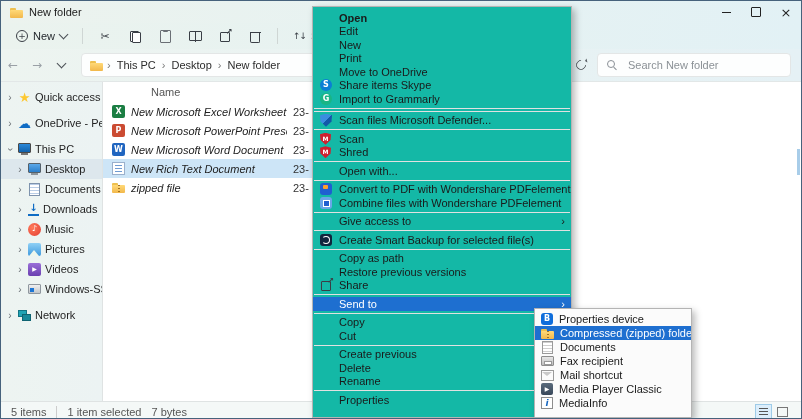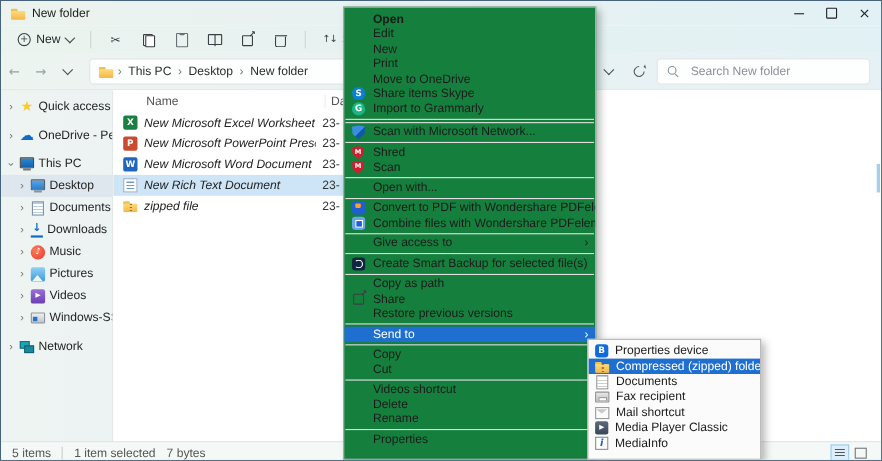--- a/index.html
+++ b/index.html
@@ -29,36 +29,36 @@
   .srow{height:20px;display:flex;align-items:center;gap:4px;padding-left:5px;white-space:nowrap;}
   .srow.lvl1{padding-left:15px;}
   .srow.lvl0{margin-top:6px;}
   .sidebar .srow:first-child{margin-top:1px;}
   .srow.sel{background:#dde7ed;}
   .chev{color:#6d7378;font-size:10px;width:8px;display:inline-block;text-align:center;flex:0 0 auto;}
   .chev.down{transform:rotate(90deg);}
   .slabel{color:#1f1f1f;}
   .filepane{flex:1;position:relative;background:#fff;}
   .fheader{height:20px;display:flex;align-items:center;color:#555;}
-  .fh-name{margin-left:30px;width:162px;}
+  .fh-name{margin-left:48px;width:162px;}
   .fh-date{border-left:1px solid #eee;padding-left:5px;}
   .frow{height:19px;display:flex;align-items:center;width:428px;padding-left:9px;box-sizing:border-box;gap:6px;}
   .frow.sel{background:#cde5f7;}
   .fname{width:156px;overflow:hidden;white-space:nowrap;font-style:italic;}
   .fdate{color:#333;}
   
   .statusbar{height:19px;border-top:1px solid #dfe3e3;background:#f4f8f7;display:flex;align-items:center;padding:0 10px;gap:10px;color:#555;}
   .sdiv{width:1px;height:12px;background:#ccc;}
   .view-toggles{margin-left:auto;display:flex;gap:2px;}
   .vbtn{width:17px;height:15px;display:flex;align-items:center;justify-content:center;border:1px solid transparent;box-sizing:border-box;}
   .vbtn.active{background:#dceefb;border-color:#9ecbe8;}
   .lines-ic{width:9px;height:7px;background:repeating-linear-gradient(to bottom,#555 0 1px,transparent 1px 3px);}
   .thumb-ic{width:9px;height:8px;border:1px solid #777;}
   
-  .ctxmenu{position:absolute;left:311px;top:5px;width:230px;bottom:0;background:#15803d;border:1px solid #b4b4b4;
+  .ctxmenu{position:absolute;left:311px;top:5px;width:260px;bottom:0;background:#14b8a6;border:1px solid #b4b4b4;
            box-shadow:3px 3px 7px rgba(0,0,0,.28);padding:4px 0;box-sizing:border-box;z-index:10;overflow:hidden;}
   .mitem{height:13.5px;display:flex;align-items:center;padding:0 6px 0 7px;color:#1a1a1a;}
   .mitem.bold .mlabel{font-weight:bold;}
   .mitem.hl{background:#1e6fd0;color:#fff;}
   .mico{width:19px;display:flex;align-items:center;flex:0 0 auto;}
   .mlabel{white-space:nowrap;}
   .marrow{margin-left:auto;color:inherit;font-size:11px;}
   .msep{height:1px;background:#e1e1e1;margin:2px 1px;}
   .menu-scroll-thumb{position:absolute;right:1px;top:148px;width:3px;height:26px;background:#a8cde9;z-index:11;}
   
@@ -366,34 +366,34 @@
           <span class="ic ic-grammarly"></span>
         </span>
         <span class="mlabel">Import to Grammarly</span>
       </div>
       <div class="msep"></div>
       <div class="msep"></div>
       <div class="mitem">
         <span class="mico">
           <span class="ic ic-defender"></span>
         </span>
-        <span class="mlabel">Scan with Microsoft Network...</span>
+        <span class="mlabel">Scan files Microsoft Defender...</span>
       </div>
       <div class="msep"></div>
       <div class="mitem">
         <span class="mico">
           <span class="ic ic-mcafee"></span>
         </span>
+        <span class="mlabel">Scan</span>
+      </div>
+      <div class="mitem">
+        <span class="mico">
+          <span class="ic ic-mcafee"></span>
+        </span>
         <span class="mlabel">Shred</span>
-      </div>
-      <div class="mitem">
-        <span class="mico">
-          <span class="ic ic-mcafee"></span>
-        </span>
-        <span class="mlabel">Scan</span>
       </div>
       <div class="msep"></div>
       <div class="mitem">
         <span class="mico"></span>
         <span class="mlabel">Open with...</span>
       </div>
       <div class="msep"></div>
       <div class="mitem">
         <span class="mico">
           <span class="ic ic-wspdf"></span>
@@ -418,48 +418,48 @@
           <span class="ic ic-backup"></span>
         </span>
         <span class="mlabel">Create Smart Backup for selected file(s)</span>
       </div>
       <div class="msep"></div>
       <div class="mitem">
         <span class="mico"></span>
         <span class="mlabel">Copy as path</span>
       </div>
       <div class="mitem">
+        <span class="mico"></span>
+        <span class="mlabel">Restore previous versions</span>
+      </div>
+      <div class="mitem">
         <span class="mico">
           <span class="ic ic-share"></span>
         </span>
         <span class="mlabel">Share</span>
-      </div>
-      <div class="mitem">
-        <span class="mico"></span>
-        <span class="mlabel">Restore previous versions</span>
       </div>
       <div class="msep"></div>
       <div class="mitem hl">
         <span class="mico"></span>
         <span class="mlabel">Send to</span>
         <span class="marrow">›</span>
       </div>
       <div class="msep"></div>
       <div class="mitem">
         <span class="mico"></span>
         <span class="mlabel">Copy</span>
       </div>
       <div class="mitem">
         <span class="mico"></span>
         <span class="mlabel">Cut</span>
       </div>
       <div class="msep"></div>
       <div class="mitem">
         <span class="mico"></span>
-        <span class="mlabel">Videos shortcut</span>
+        <span class="mlabel">Create previous</span>
       </div>
       <div class="mitem">
         <span class="mico"></span>
         <span class="mlabel">Delete</span>
       </div>
       <div class="mitem">
         <span class="mico"></span>
         <span class="mlabel">Rename</span>
       </div>
       <div class="msep"></div>

